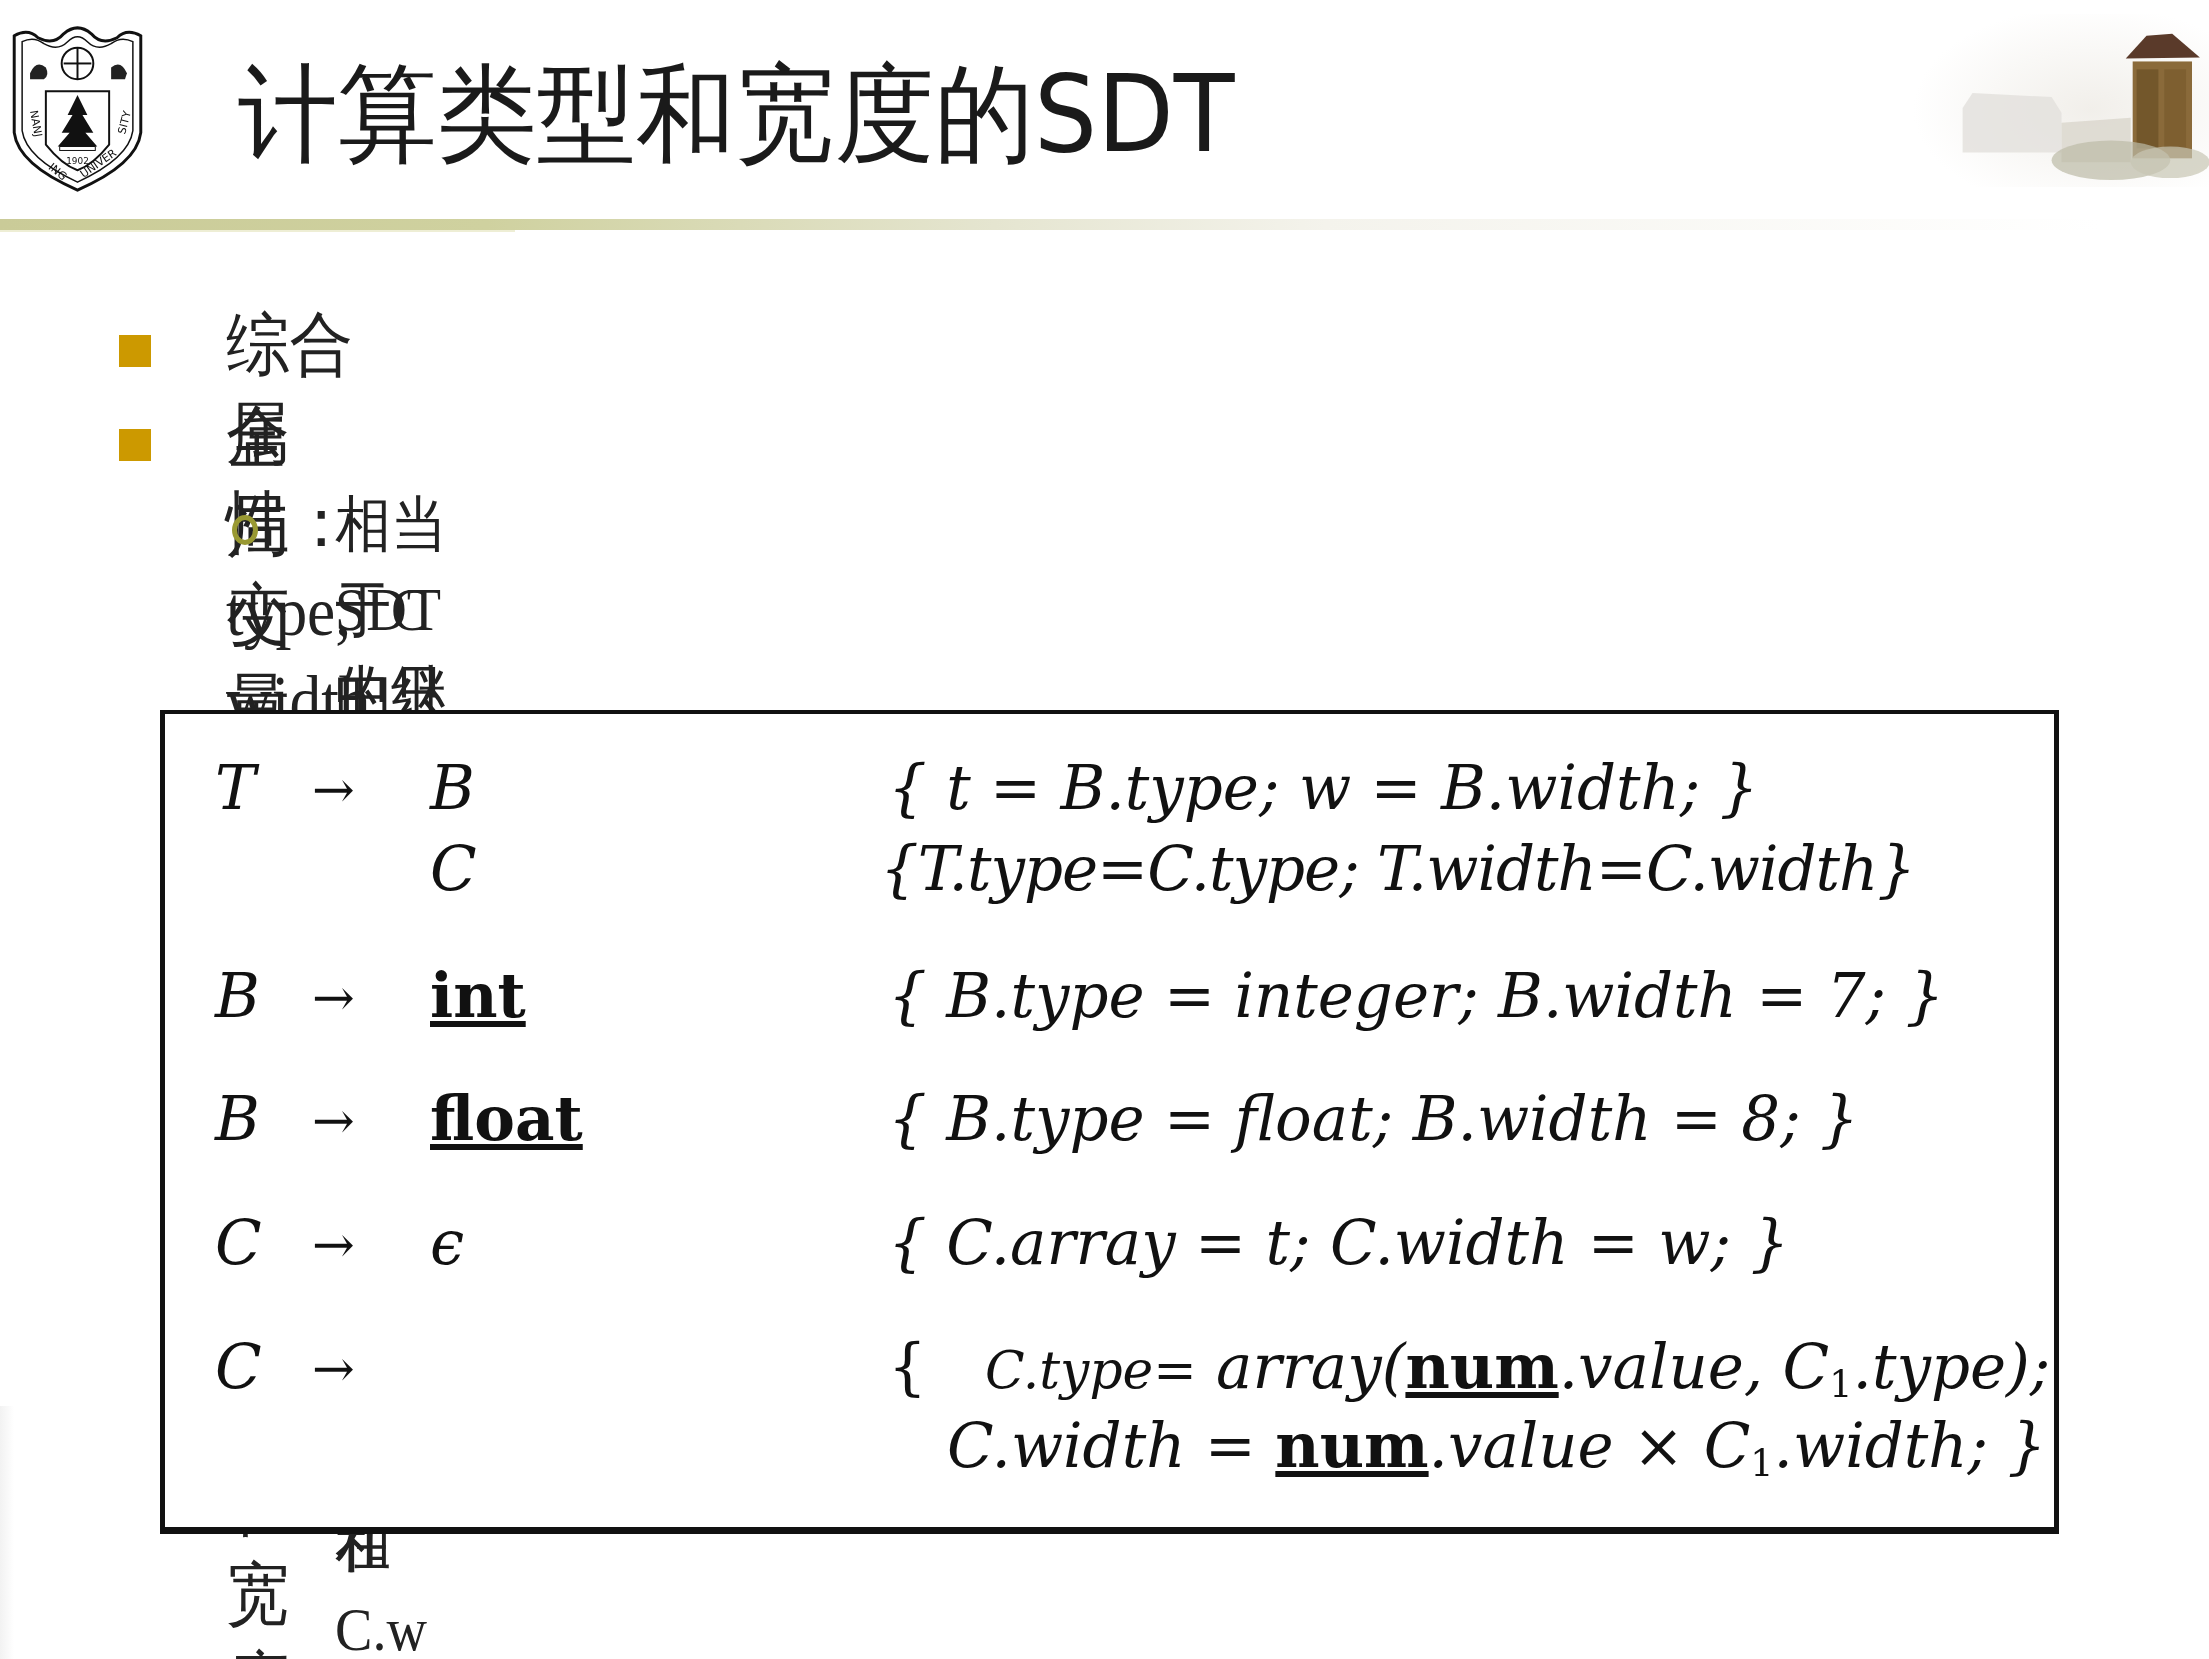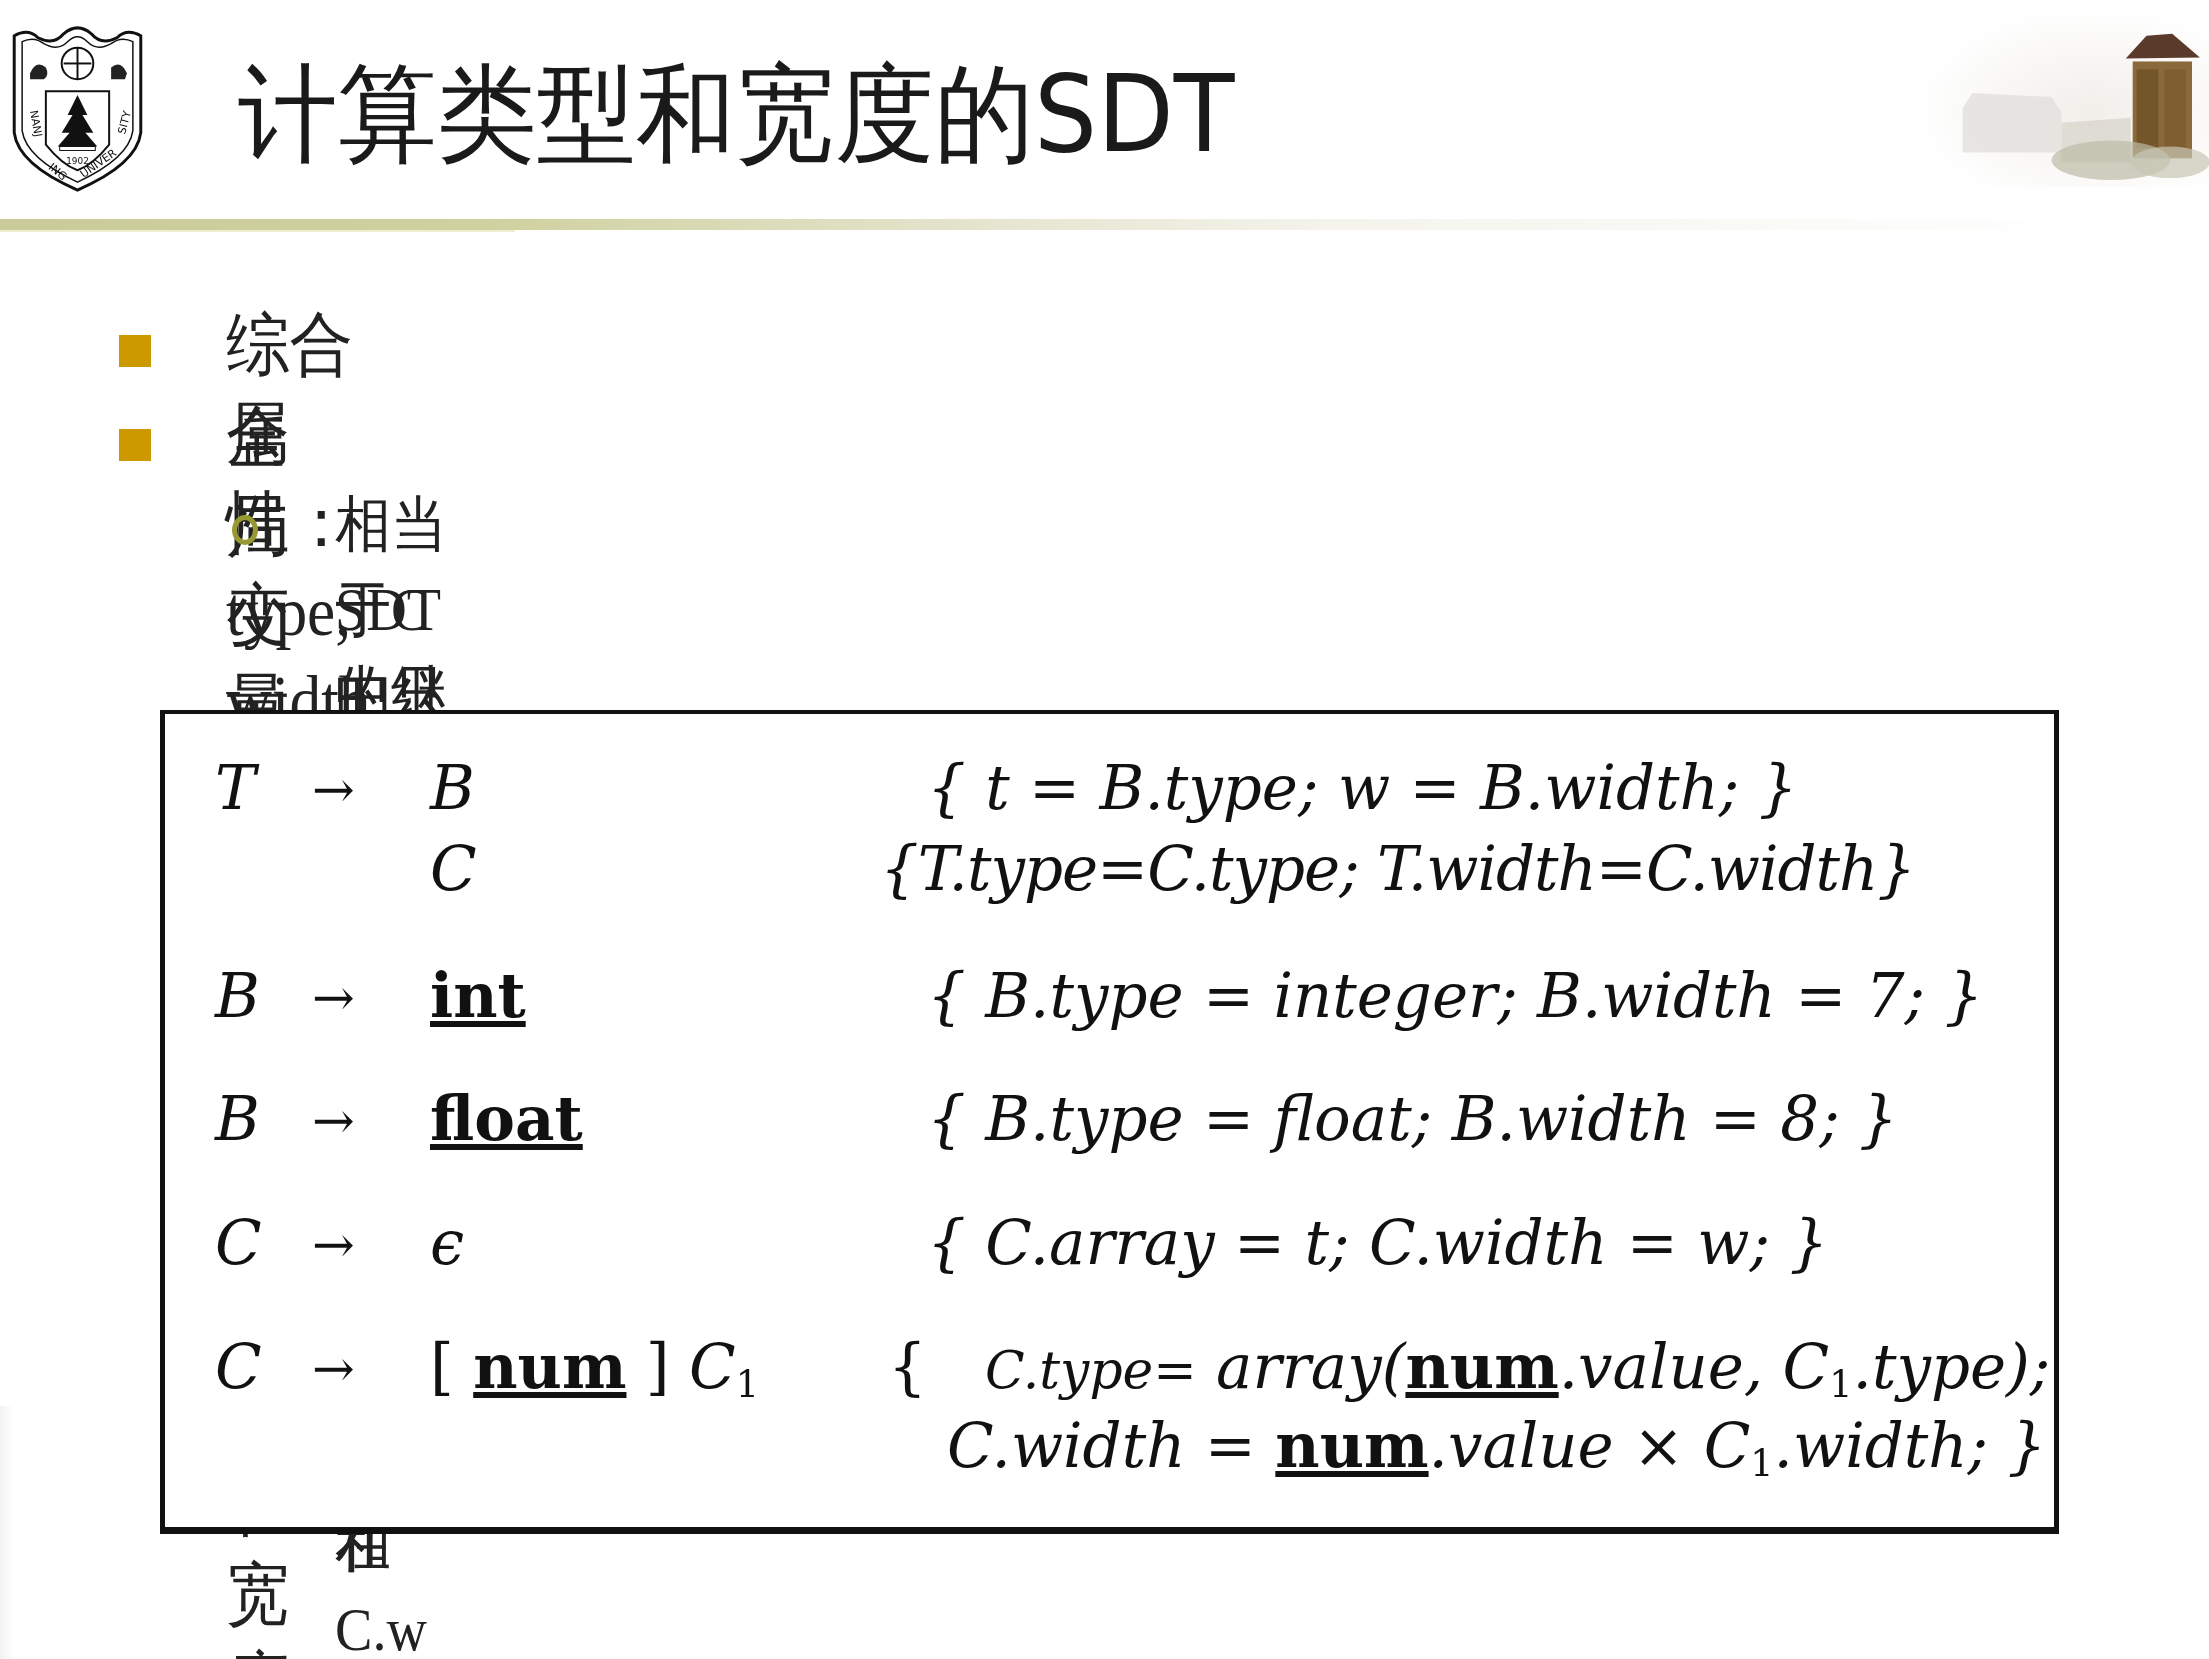--- a/index.html
+++ b/index.html
@@ -49,21 +49,21 @@
   .rule {
     position: absolute; font-family: "DejaVu Serif", "Liberation Serif", serif; color: #111;
     font-size: 61px; white-space: nowrap;
   }
   .lhs, .arrow, .rhs, .action { position: absolute; white-space: nowrap; }
   .lhs { left: 50px; font-style: italic; }
   .arrow { left: 147px; font-size: 51px; }
   .rhs { left: 265px; }
   .rhs.it { font-style: italic; }
   .rhs.bold { font-weight: bold; }
-  .action { left: 762px; font-style: italic; }
+  .action { left: 723px; font-style: italic; }
   .sub { font-size: 0.6em; vertical-align: -0.25em; font-style: normal; }
   .bold { font-weight: bold; font-style: normal; text-decoration: underline; }
   .up { font-style: normal; }
   .leftedge {
     position: absolute; left: 0; top: 1406px; width: 14px; height: 253px;
     background: linear-gradient(to right, #f2f2f2, #ffffff);
   }
 </style>
 </head>
 <body>
@@ -156,26 +156,20 @@
   <div class="rule" style="left:0; top:493px; width:100%; height:79px;">
     <span class="lhs">C</span>
     <span class="arrow" style="top:8px;">→</span>
     <span class="rhs it">ϵ</span>
     <span class="action">{ C.array = t; C.width = w; }</span>
   </div>
 
   <div class="rule" style="left:0; top:617px; width:100%; height:168px;">
     <span class="lhs">C</span>
     <span class="arrow" style="top:8px;">→</span>
-    <span class="rhs">
-      <span class="up">[</span>
-      <span class="bold">num</span>
-      <span class="up">]</span>
-      <span style="font-style:italic;">C</span><span class="sub">1</span>
-    </span>
     <span class="action" style="left:723px; top:0;">
       <span class="up">{</span>&nbsp;&nbsp;
       <span style="font-size:0.85em;margin-top:20px;">C.type=</span>
       <span>array(</span><span class="bold">num</span><span>.value,</span>
       <span>C</span><span class="sub">1</span><span>.type);</span>
     </span>
     <span class="action" style="left:782px; top:79px;text-align:center;">
       <span>C.width = </span><span class="bold">num</span><span>.value × </span><span>C</span><span class="sub">1</span><span>.width; }</span>
     </span>
   </div>

